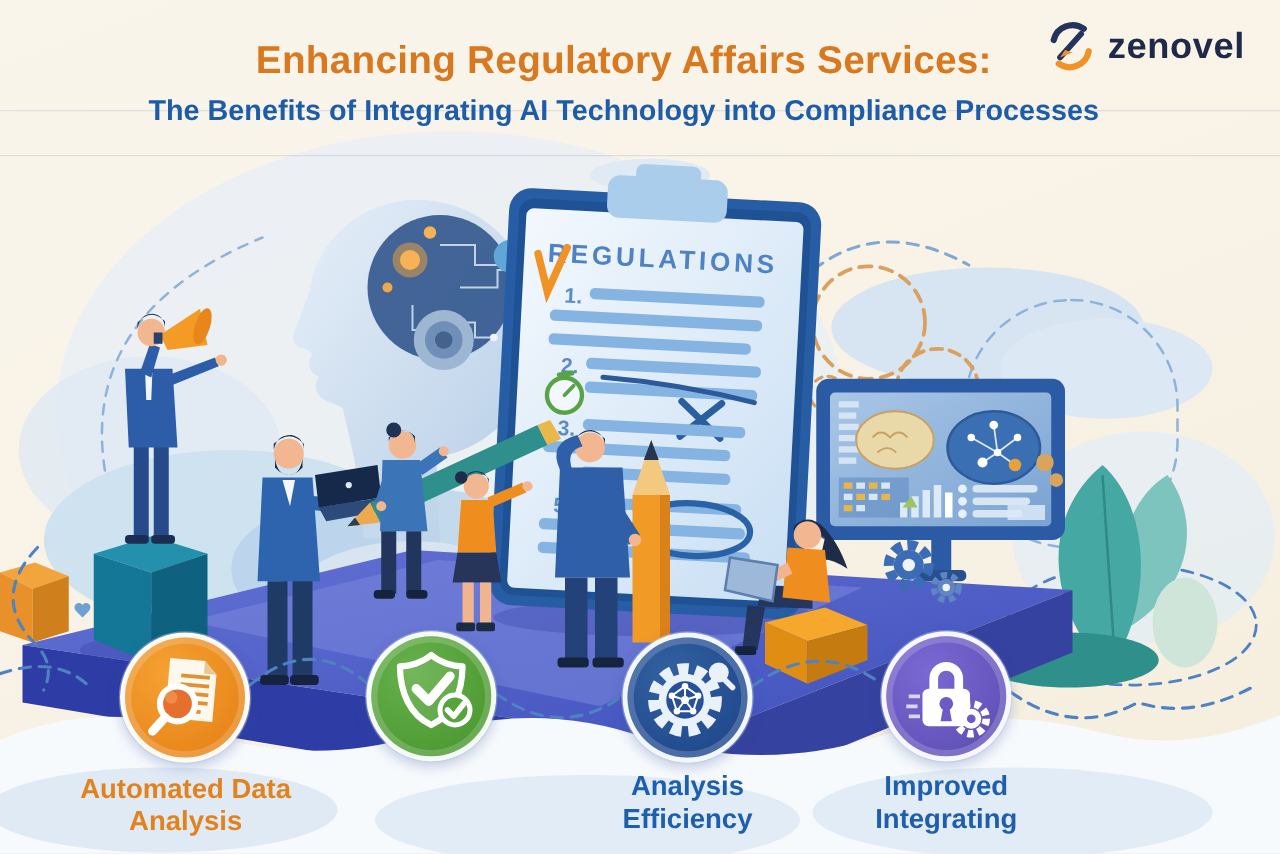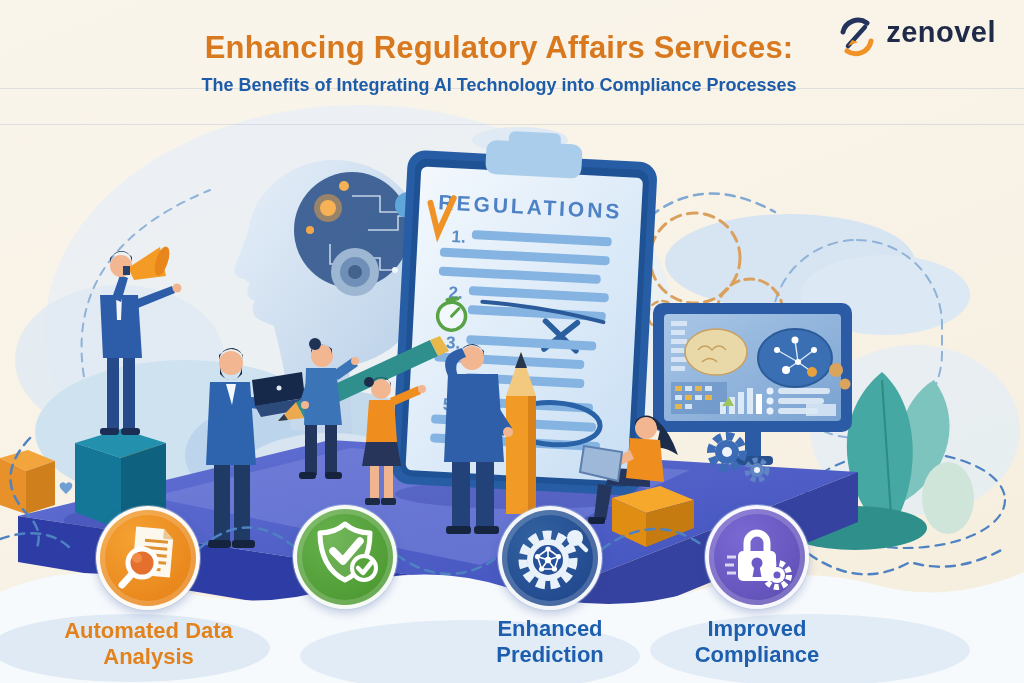--- a/index.html
+++ b/index.html
@@ -3,22 +3,22 @@
 <meta charset="utf-8">
 <style>
   html,body{margin:0;padding:0;background:#e9e4d8;}
   .canvas{position:relative;width:1024px;height:683px;overflow:hidden;
     background:linear-gradient(160deg,#faf5eb 0%,#f8f2e6 55%,#f5eedd 100%);
     font-family:Liberation Sans, sans-serif;}
   .rule{position:absolute;left:0;right:0;height:1px;background:rgba(130,150,180,.22);z-index:2;}
   .rule1{top:88px}.rule2{top:124px}
   header{position:absolute;top:30px;left:0;width:998px;text-align:center;z-index:3;}
   header h1{margin:0;font-size:31px;font-weight:bold;color:#d9791f;letter-spacing:.2px;}
-  header h2{margin:9px 0 12px;font-size:18px;font-weight:bold;color:#1d5ca9;}
-  .logo{position:absolute;top:16px;right:28px;display:flex;align-items:flex-start;gap:8px;z-index:4;}
+  header h2{margin:9px 0 12px;font-size:23px;font-weight:bold;color:#1d5ca9;}
+  .logo{position:absolute;top:16px;right:28px;display:flex;align-items:center;gap:8px;z-index:4;}
   .logo-text{font-size:29px;font-weight:600;color:#1e2a48;letter-spacing:.5px;}
   .scene{position:absolute;left:0;top:0;z-index:1;}
   .benefit-circle{position:absolute;width:96px;height:96px;border-radius:50%;
     border:4px solid rgba(255,255,255,.95);z-index:6;
     box-shadow:0 0 0 1px rgba(180,200,230,.45),0 4px 10px rgba(50,80,150,.28),inset 0 0 0 5px rgba(255,255,255,.18);}
   .c1{left:96px;top:506px;background:radial-gradient(circle at 35% 30%,#f5a133,#e8861a 75%);}
   .c2{left:293px;top:505px;background:radial-gradient(circle at 35% 30%,#66b14c,#4e9a33 75%);}
   .c3{left:498px;top:506px;background:radial-gradient(circle at 35% 30%,#31619f,#224a8f 75%);}
   .c4{left:705px;top:505px;background:radial-gradient(circle at 35% 30%,#7b69d3,#6152b8 75%);}
   .benefit-label{position:absolute;top:616px;width:190px;font-weight:bold;font-size:22px;
@@ -453,15 +453,15 @@
           <path d="M 16 56 H 25"></path>
           <path d="M 18 64 H 27"></path>
       </g>
       <circle cx="68" cy="66" r="8" fill="#fff"></circle>
       <circle cx="68" cy="66" r="12" fill="none" stroke="#fff" stroke-width="6" stroke-dasharray="5 3.4"></circle>
       <circle cx="68" cy="66" r="3.5" fill="#6c5bc7"></circle>
     </svg>
   </div>
 
   <div class="benefit-label l1">Automated Data Analysis</div>
-  <div class="benefit-label l3">Enhanced Prediction</div>
-  <div class="benefit-label l4">Improved Compliance</div>
+  <div class="benefit-label l3">Analysis Efficiency</div>
+  <div class="benefit-label l4">Improved Integrating</div>
 </div>
 
 </body></html>

